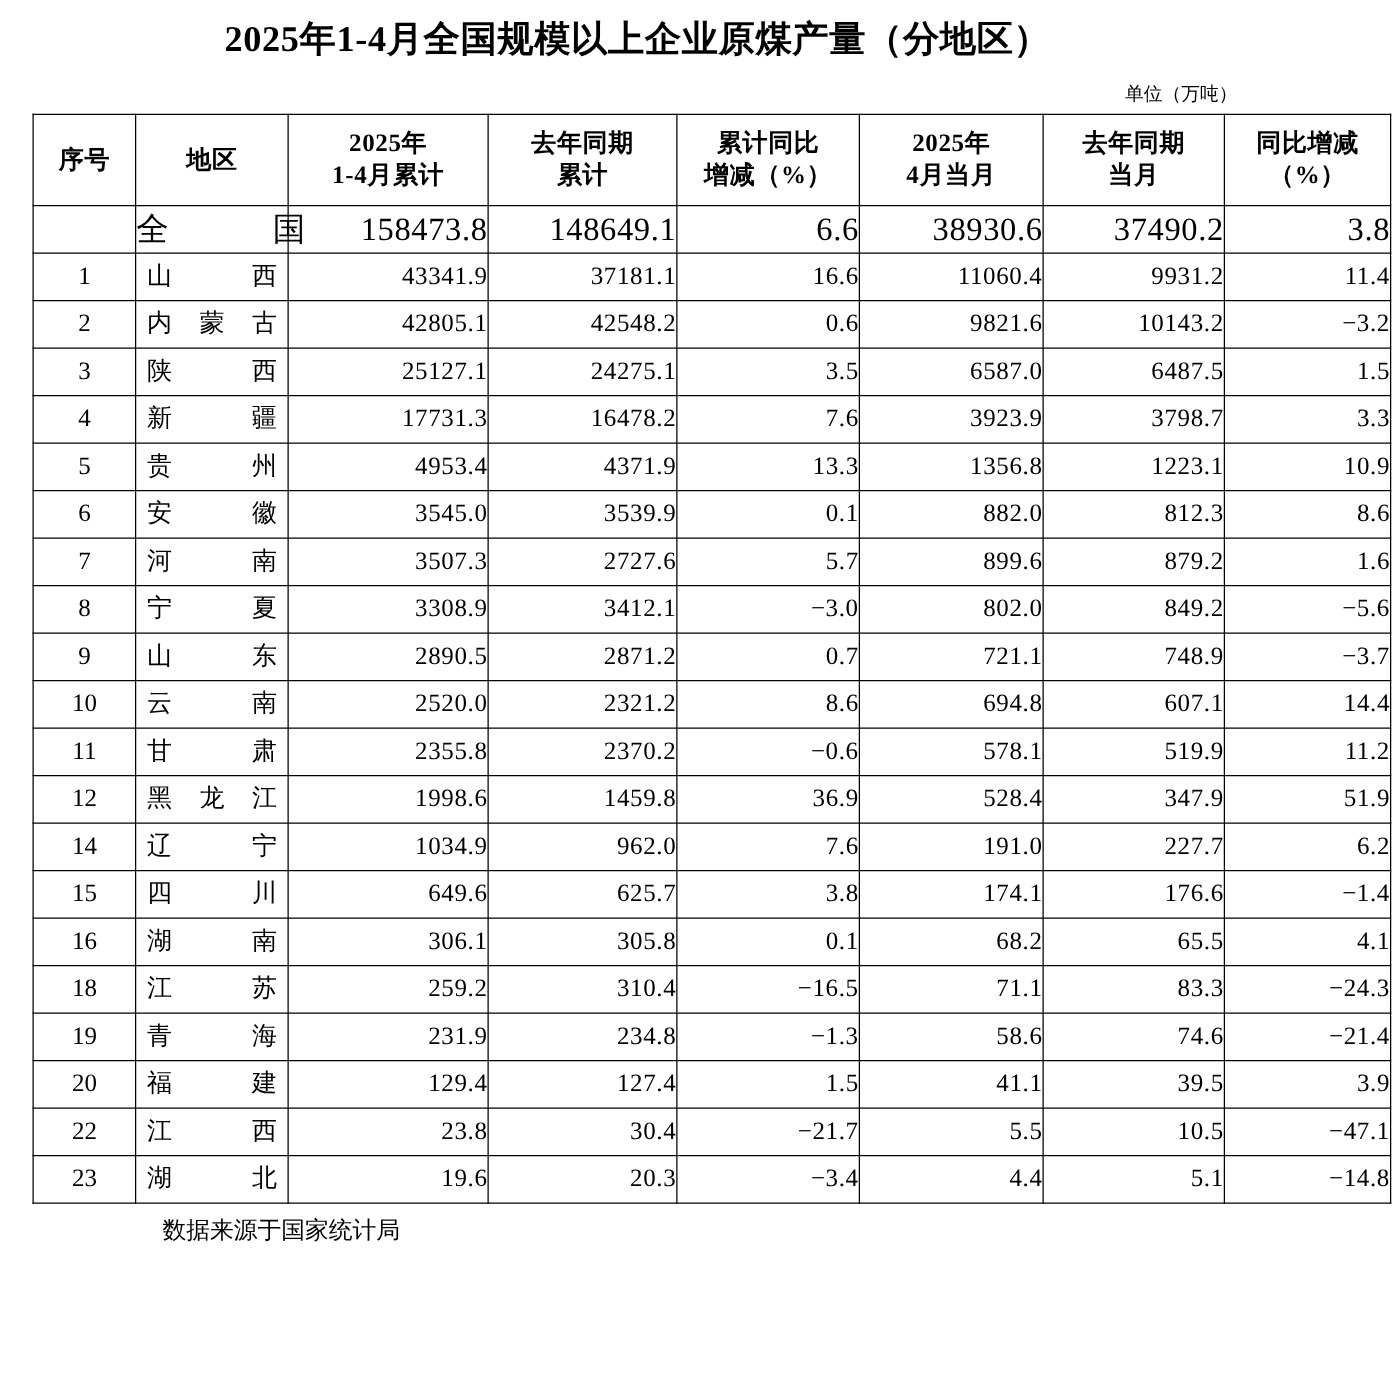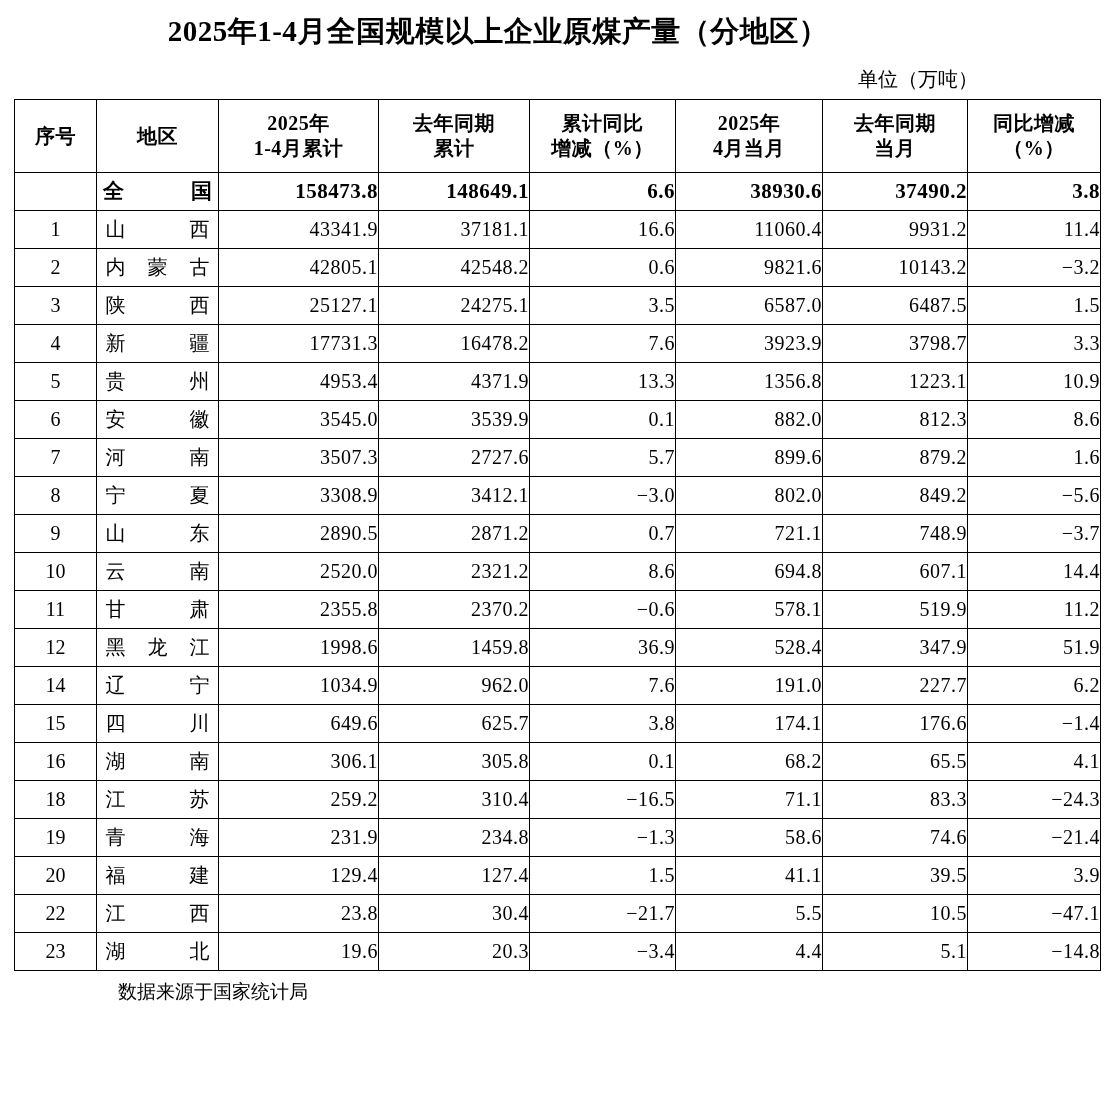--- a/index.html
+++ b/index.html
@@ -14,33 +14,34 @@
     color: #000000;
     position: relative;
     overflow: hidden;
   }
   .page {
     width: 996px;
     height: 1114px;
     box-sizing: border-box;
     padding: 0 14px;
     position: relative;
+    margin-left: 12px;
   }
   .title {
     text-align: center;
     font-size: 29px;
     font-weight: bold;
     letter-spacing: 0.5px;
     padding-top: 12px;
     padding-bottom: 14px;
     font-family: "Liberation Serif", "DejaVu Serif", serif;
   }
   .unit-line {
     text-align: right;
-    font-size: 20px;
+    font-size: 15px;
     padding-right: 4px;
     padding-bottom: 6px;
     font-family: "Liberation Serif", "DejaVu Serif", serif;
   }
   table.data {
     border-collapse: collapse;
     width: 1086px;
     table-layout: fixed;
     margin: 0;
   }
@@ -82,22 +83,22 @@
     text-align-last: justify;
     text-justify: inter-character;
   }
   td.num {
     text-align: right;
     padding-right: 14px;
     font-family: "Liberation Serif", "DejaVu Serif", serif;
     letter-spacing: 0.5px;
   }
   tr.total td {
-    font-weight: bold;
-    font-size: 21px;
+    font-weight: normal;
+    font-size: 26px;
   }
   tr.total td.region span.r {
     letter-spacing: 0;
   }
   .source {
     font-size: 19px;
     padding-top: 8px;
     padding-left: 104px;
     font-family: "Liberation Serif", "DejaVu Serif", serif;
   }

